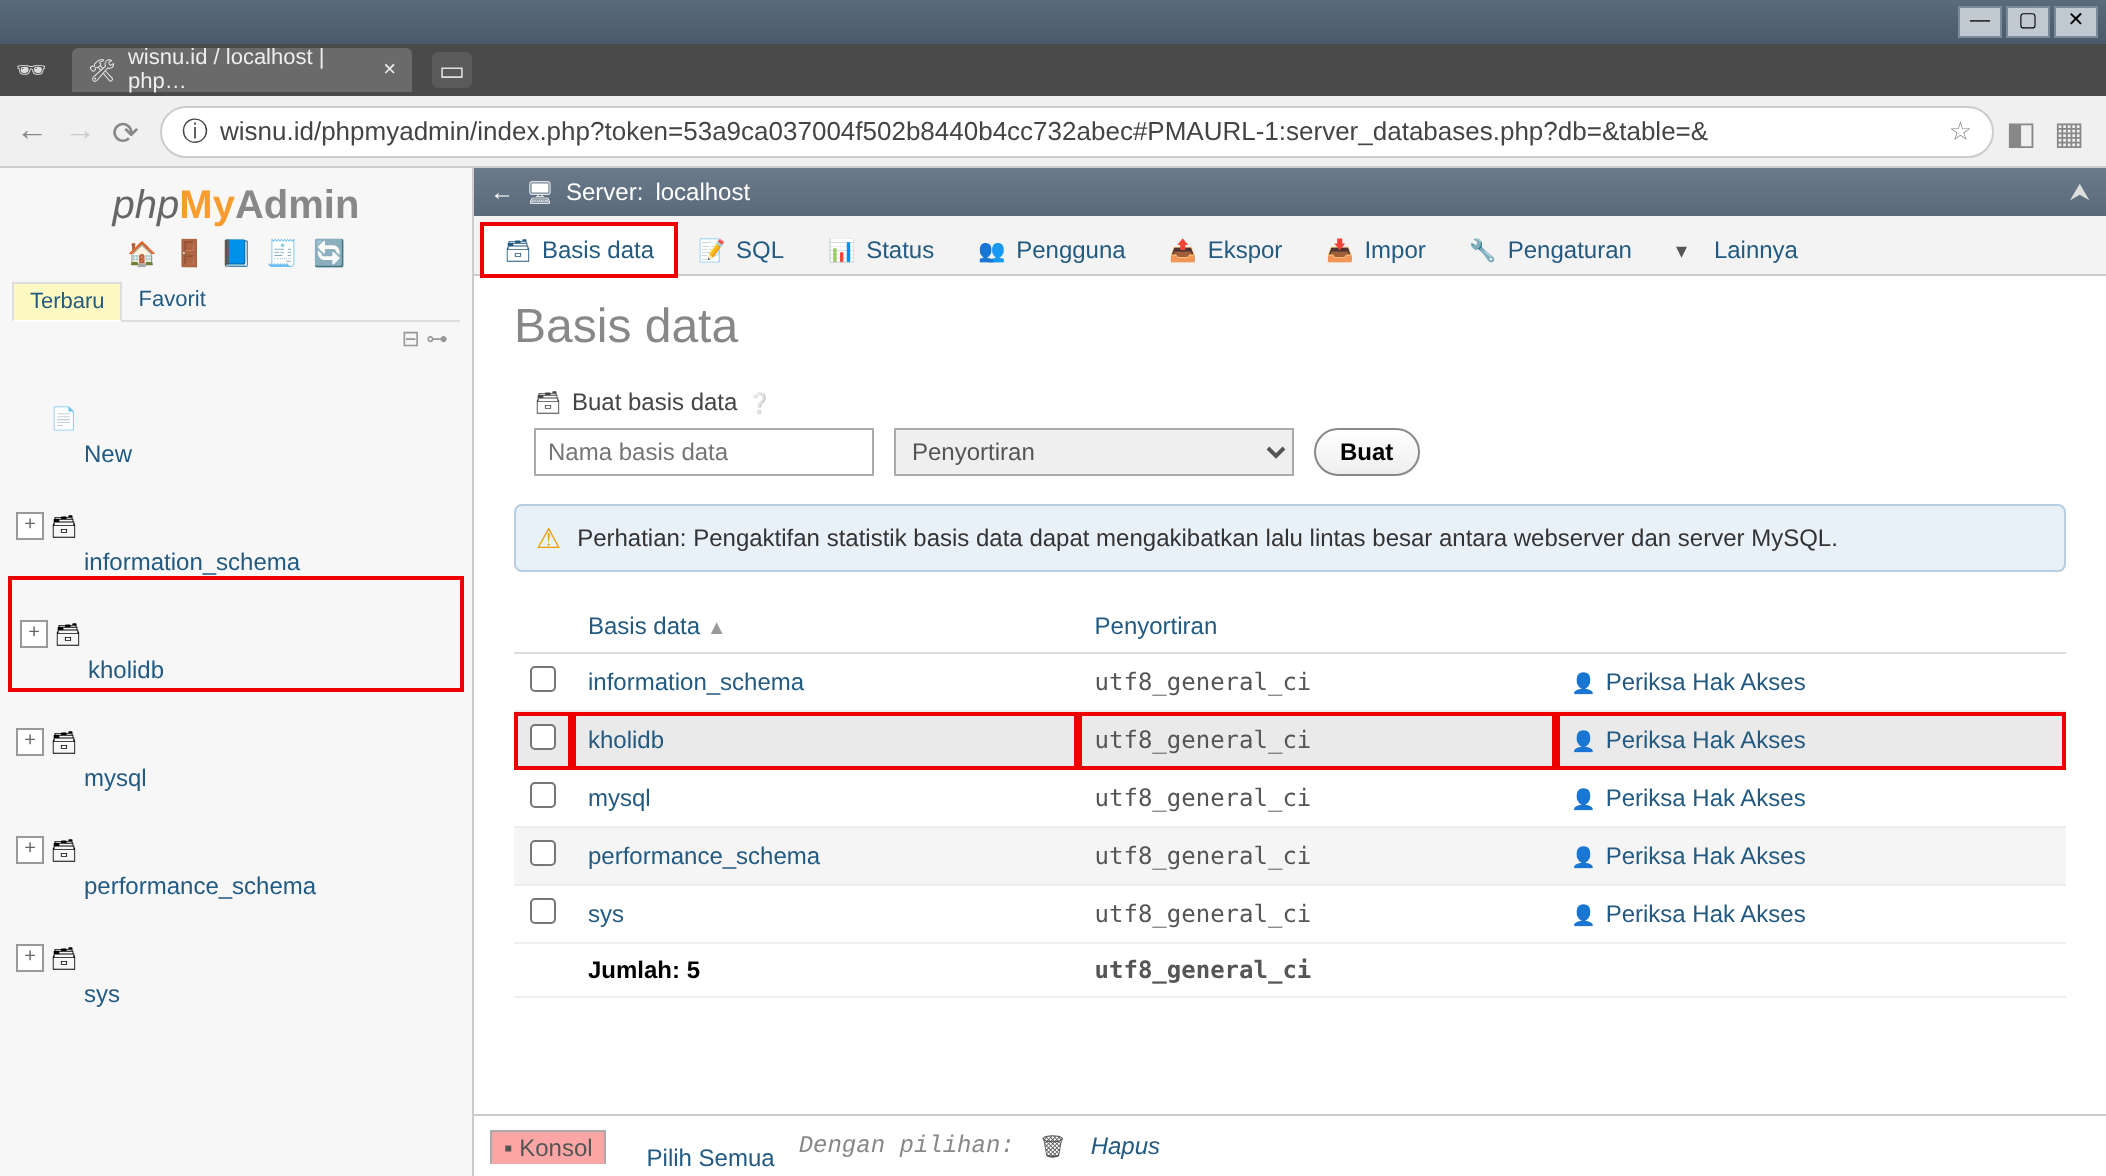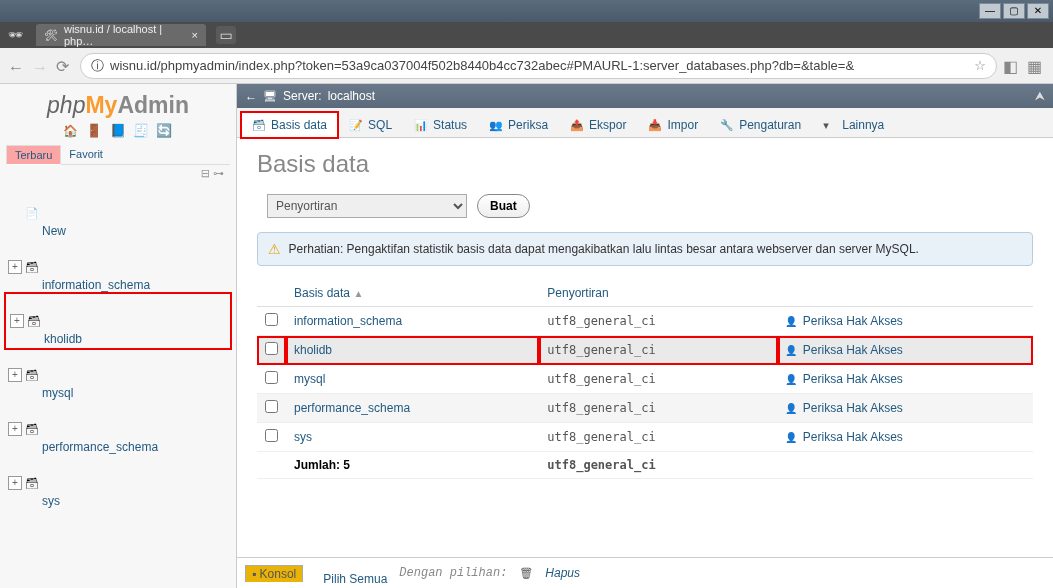--- a/index.html
+++ b/index.html
@@ -17,29 +17,29 @@
 .urlbar { height:36px; background:#f0f0f0; display:flex; align-items:center; padding:0 8px; gap:6px; border-bottom:1px solid #ccc;}
 .navbtn { width:18px; height:18px; color:#888; cursor:pointer; font-size:16px; }
 .urlbox { flex:1; height:26px; border:1px solid #ccc; border-radius:13px; display:flex; align-items:center; padding:0 10px; background:#fff; gap:6px; font-size:13px; color:#444; overflow:hidden;}
 .urltext { flex:1; white-space:nowrap; overflow:hidden; }
 .star { color:#888; cursor:pointer;}
 
 .app { display:flex; height:504px; background:#fff;}
 
 .sidebar { width:237px; background:#f7f7f7; border-right:1px solid #ccc; padding:4px 6px; overflow:hidden;}
 .logo { text-align:center; padding:4px 0 2px;}
-.logo-text { font-size:23px; font-weight:bold; }
+.logo-text { font-size:20px; font-weight:bold; }
 .logo-php { color:#666; font-style:italic; font-weight:normal;}
 .logo-my { color:#f89c2f; }
 .logo-admin { color:#888;}
 .toolico { text-align:center; padding:2px 0 6px;}
 .toolico span { display:inline-block; width:16px; height:16px; margin:0 2px; font-size:13px; cursor:pointer;}
 .history { display:flex; border-bottom:1px solid #ddd; font-size:11px;}
 .history-tab { padding:3px 8px; cursor:pointer; color:#235a81;}
-.history-tab.active { background:#fca5a5; border:1px solid #ddd; border-bottom:1px solid #fff; margin-bottom:-1px;}
+.history-tab.active { background:#fef9c3; border:1px solid #ddd; border-bottom:1px solid #fff; margin-bottom:-1px;}
 .collapse-ico { text-align:right; padding:2px 6px; color:#999; font-size:11px;}
 .tree { margin-top:4px;}
 .tree-item { display:flex; align-items:center; padding:2px 2px; gap:3px; cursor:pointer;}
 .plusminus { width:14px; height:14px; border:1px solid #999; background:#fff; font-size:10px; text-align:center; line-height:12px; color:#666;}
 .noplus { width:14px; display:inline-block;}
 .dbico { width:14px; height:14px; display:inline-block; font-size:12px;}
 .tree-label { color:#235a81;margin-top:36px; }
 .highlight-side { border:2px solid #e00; margin:-2px; padding:0 2px;}
 
 .main { flex:1; display:flex; flex-direction:column; overflow:hidden;}
@@ -75,21 +75,21 @@
 tr.even { background:#fff;}
 tr.hl td { outline:2px solid #e00; outline-offset:-2px; background:#eaeaea;}
 .dblink { color:#235a81; cursor:pointer;}
 .collation { font-family:monospace; font-size:12px; color:#555;}
 .privlink { color:#235a81; cursor:pointer;}
 .privico { width:14px; height:12px; display:inline-block; margin-right:3px; font-size:11px;}
 .sumrow td { font-weight:bold; border:none;}
 .chk { width:13px; height:13px;}
 
 .footer { border-top:1px solid #ccc; padding:2px 8px; display:flex; align-items:center; gap:12px; font-size:12px; color:#555;}
-.konsole { border:1px solid #aaa; border-bottom:none; padding:1px 6px; background:#eab308; margin-right:8px; cursor:pointer;}
+.konsole { border:1px solid #aaa; border-bottom:none; padding:1px 6px; background:#fca5a5; margin-right:8px; cursor:pointer;}
 .footlink { color:#235a81; cursor:pointer;margin-top:12px;}
 .footital { font-style:italic; color:#888;font-family:Liberation Mono, monospace;}
 .hapus { color:#235a81; cursor:pointer;font-style:italic;}
 
 .icon-db::before { content:"🗃"; font-size:11px;}
 .icon-new::before { content:"📄"; font-size:11px;}
 .icon-home::before { content:"🏠"; font-size:12px;}
 .icon-sql::before { content:"📝"; font-size:11px;}
 .icon-status::before { content:"📊"; font-size:11px;}
 .icon-user::before { content:"👥"; font-size:11px;}
@@ -206,21 +206,21 @@
       <div class="apptab">
           <span class="tabico icon-sql"></span>
           <span>SQL</span>
         </div>
       <div class="apptab">
           <span class="tabico icon-status"></span>
           <span>Status</span>
         </div>
       <div class="apptab">
           <span class="tabico icon-user"></span>
-          <span>Periksa</span>
+          <span>Pengguna</span>
         </div>
       <div class="apptab">
           <span class="tabico icon-export"></span>
           <span>Ekspor</span>
         </div>
       <div class="apptab">
           <span class="tabico icon-import"></span>
           <span>Impor</span>
         </div>
       <div class="apptab">
@@ -230,21 +230,27 @@
       <div class="apptab">
           <span class="tabico icon-more"></span>
           <span>Lainnya</span>
         </div>
     </div>
 
     <div class="content">
       <h2>Basis data</h2>
 
       <div class="create-sec">
+        <div class="create-label">
+          <span class="icon-dbadd"></span>
+          <span>Buat basis data</span>
+          <span class="icon-help"></span>
+        </div>
         <div class="create-row">
+          <input class="txtinput name" placeholder="Nama basis data" style="">
           <select class="sort">
             <option>Penyortiran</option>
           </select>
           <button class="btn">Buat</button>
         </div>
       </div>
 
       <div class="notice">
         <span class="warnico">⚠</span>
         <span>Perhatian: Pengaktifan statistik basis data dapat mengakibatkan lalu lintas besar antara webserver dan server MySQL.</span>

